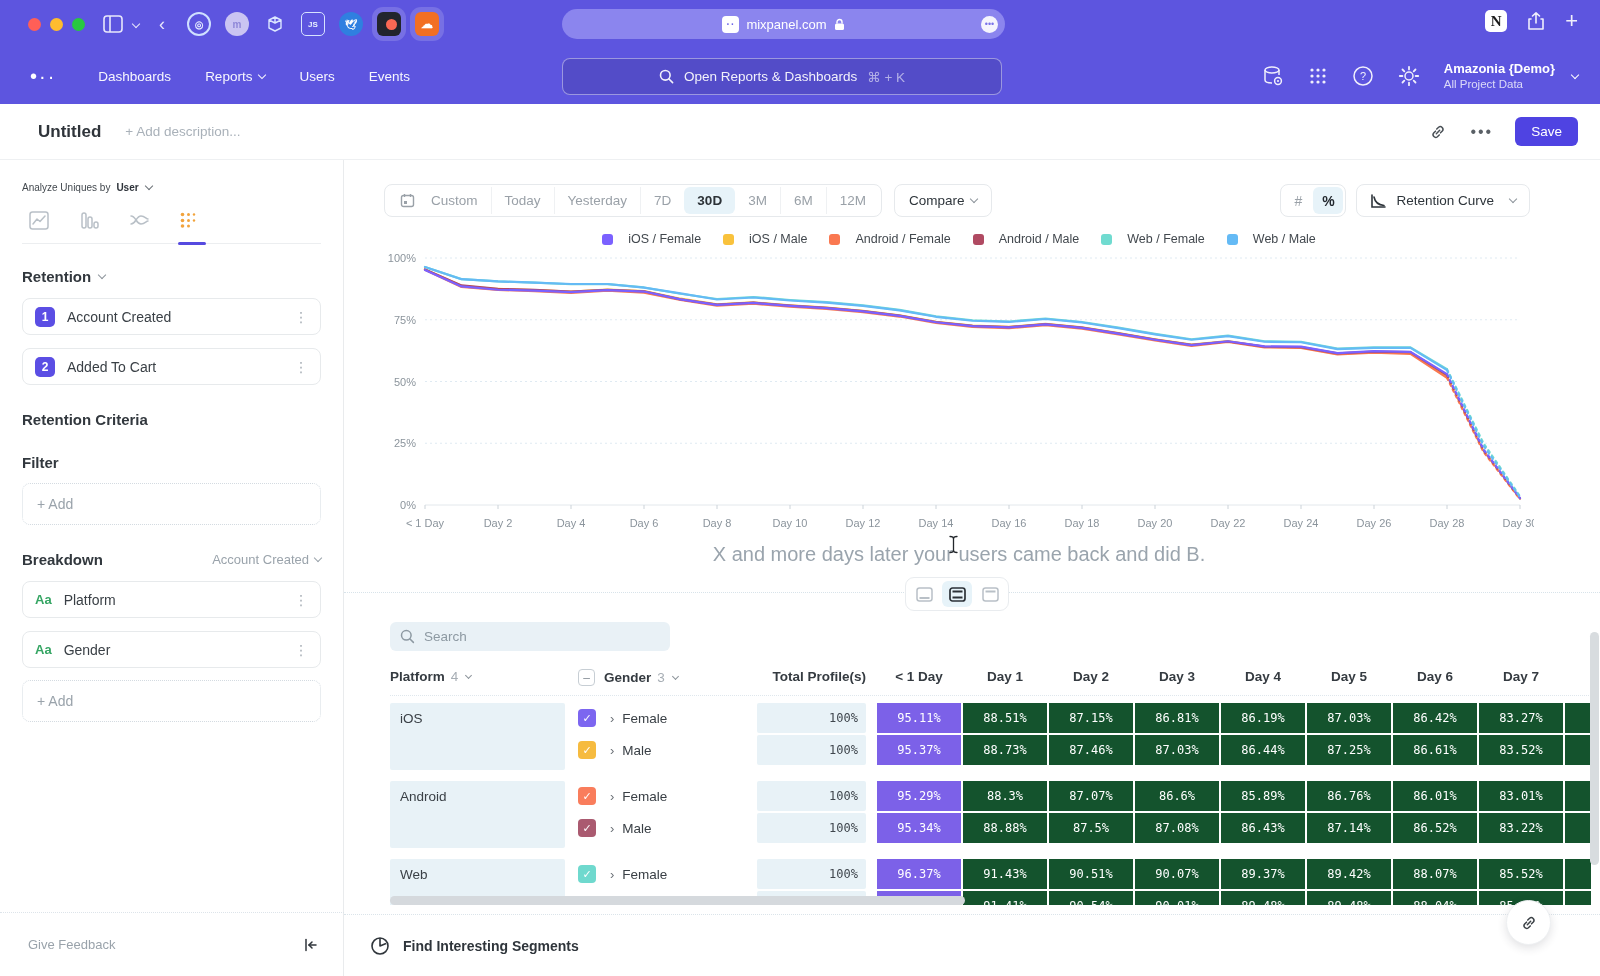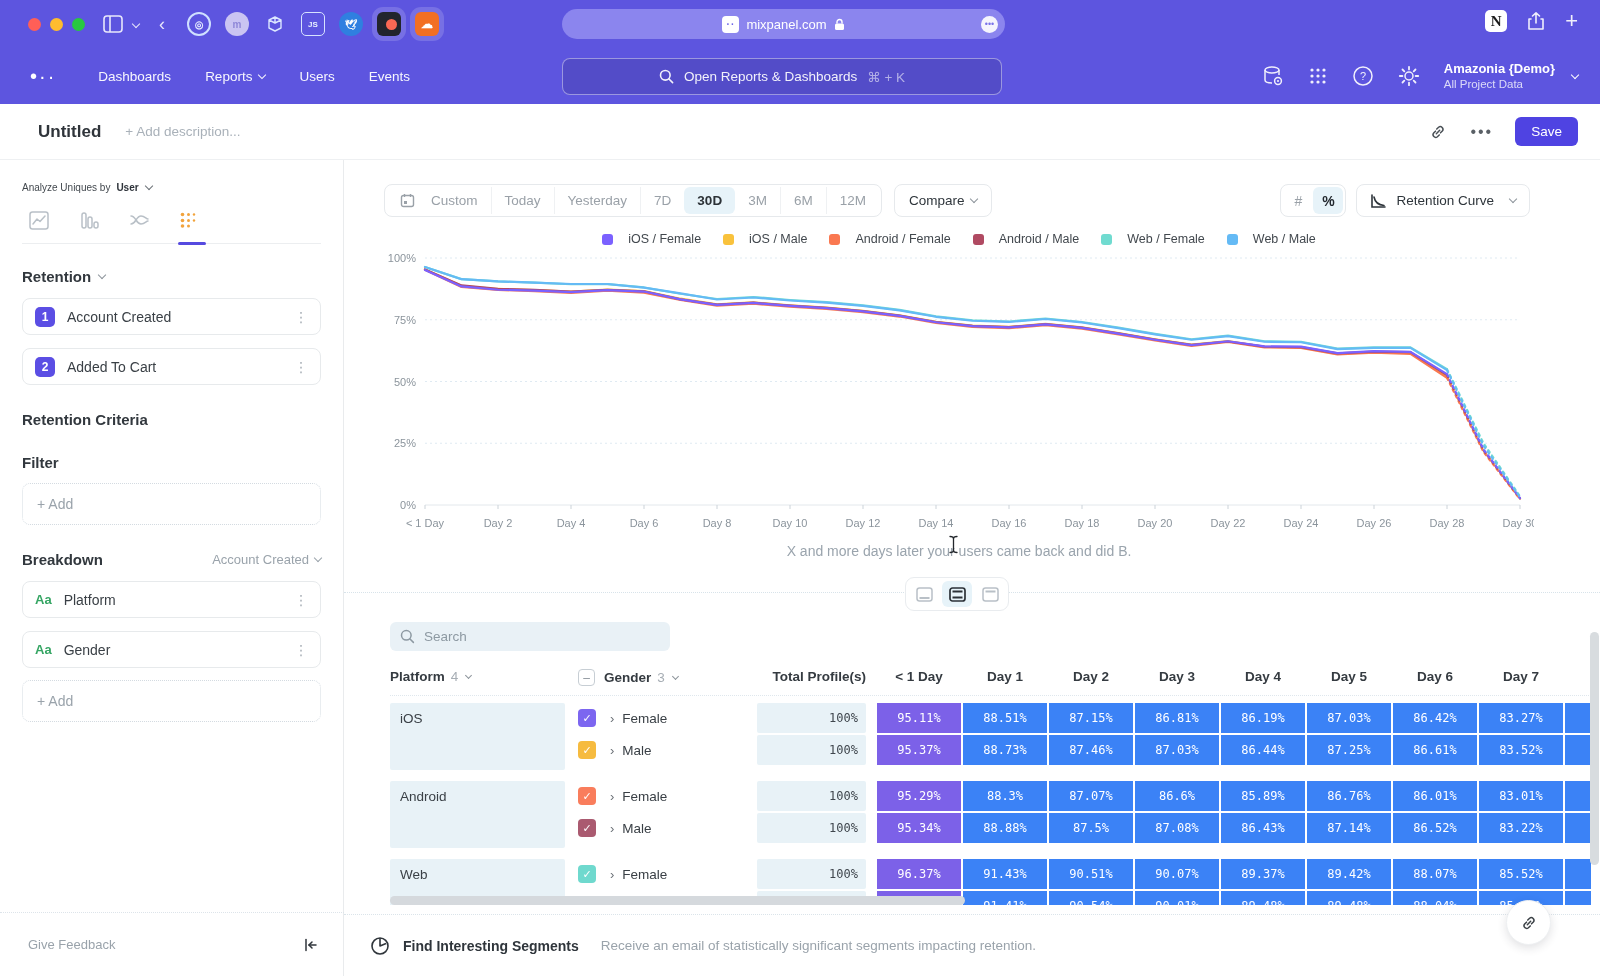--- a/index.html
+++ b/index.html
@@ -102,21 +102,21 @@
   .numtoggle .nt.active { background:#e7f3f9; border-radius:6px; color:#23282e; font-weight:bold; }
   .view-btn { border:1px solid #e6e9ec; border-radius:8px; height:33px; padding:0 13px; display:flex;
     align-items:center; gap:9px; font-size:13.5px; color:#2e353b; }
   .view-btn .chev { color:#8d949b; }
 
   .legend { position:absolute; left:40px; top:72px; width:1150px; display:flex; justify-content:center; gap:22px; }
   .legend-item { display:flex; align-items:center; gap:15px; font-size:12.5px; color:#42484e; }
   .legend-swatch { width:11px; height:11px; border-radius:3px; display:inline-block; }
 
   .chart-wrap { position:absolute; left:40px; top:88px; width:1150px; height:300px; }
-  .caption { position:absolute; left:40px; top:383px; width:1150px; text-align:center; font-size:14px; color:#9aa4ad; }
+  .caption { position:absolute; left:40px; top:383px; width:1150px; text-align:center; font-size:20px; color:#9aa4ad; }
   .cursor-ibeam { position:absolute; left:604px; top:375px; color:#23272c; }
 
   .view-toggle { position:absolute; left:561px; top:417px; display:flex; gap:3px; border:1px solid #e9ecef;
     border-radius:9px; background:#fff; padding:3px; z-index:3; }
   .vt-btn { width:30px; height:26px; border-radius:6px; display:flex; align-items:center; justify-content:center; color:#b9c0c7; }
   .vt-btn.active { background:#e7f3f9; color:#2b3137; }
   .mid-divider { position:absolute; left:0; right:0; top:432px; border-top:1px dotted #d8e3ea; }
 
   .search-box { position:absolute; left:46px; top:462px; width:280px; height:29px; background:#e9f1f6;
     border-radius:6px; display:flex; align-items:center; gap:9px; padding:0 10px; color:#8d99a2; font-size:13.5px; }
@@ -136,21 +136,21 @@
     font-size:13.5px; color:#3a4046; padding:8px 0 0 10px; }
   .trow { display:flex; height:30px; margin-bottom:2px; align-items:stretch; }
   .gender-cell { width:176px; margin-right:3px; display:flex; align-items:center; gap:8px; }
   .cb { width:18px; height:18px; border-radius:4px; color:#fff; font-size:11px; display:flex;
     align-items:center; justify-content:center; }
   .mini-chev { color:#6b7177; font-size:13px; margin-left:6px; }
   .g-label { font-size:13.5px; color:#3a4046; }
   .total-cell { width:109px; margin-right:11px; background:#e8f2f7; border-radius:2px; display:flex;
     align-items:center; justify-content:flex-end; padding-right:8px;
     font-family:"DejaVu Sans Mono", monospace; font-size:12px; color:#3f464d; }
-  .val-cell { width:84px; margin-right:2px; background:#3b82f6; display:flex; align-items:center;
+  .val-cell { width:84px; margin-right:2px; background:#14532d; display:flex; align-items:center;
     justify-content:center; font-family:"DejaVu Sans Mono", monospace; font-size:12px; color:#fff; }
   .val-cell.first { background:#7c61e8; }
   .val-cell.sliver { width:26px; margin-right:0; }
 
   .hscroll { position:absolute; left:46px; top:736px; width:575px; height:9px; background:#d5d9dd; border-radius:5px; }
   .vscroll { position:absolute; left:1246px; top:472px; width:9px; height:233px; background:#d8dcdf; border-radius:5px; }
 
   
   .bottom-bar { position:absolute; left:344px; top:914px; width:1256px; height:62px; background:#fff;
     border-top:1px dotted #dbe4ea; display:flex; align-items:center; }
@@ -718,21 +718,20 @@
   </div>
 
   <div class="bottom-bar">
     <span class="bb-icon">
       <svg class="ic" width="20" height="20" viewBox="0 0 20 20">
           <circle cx="10" cy="10" r="8" fill="none" stroke="currentColor" stroke-width="1.6"></circle>
           <path d="M10 2v8l6-2.5" fill="none" stroke="currentColor" stroke-width="1.6" stroke-linejoin="round"></path>
         </svg>
     </span>
     <span class="bb-title">Find Interesting Segments</span>
-    <span class="bb-desc">Receive an email of statistically significant segments impacting retention.</span>
   </div>
   <div class="float-btn">
     <svg class="ic" width="20" height="20" viewBox="0 0 24 24">
         <path d="M10 14l4-4" stroke="currentColor" stroke-width="1.8" fill="none" stroke-linecap="round"></path>
         <path d="M9 11l-2.2 2.2a3.2 3.2 0 0 0 4.5 4.5L13.5 15.5" stroke="currentColor" stroke-width="1.8" fill="none" stroke-linecap="round"></path>
         <path d="M15 13l2.2-2.2a3.2 3.2 0 0 0-4.5-4.5L10.5 8.5" stroke="currentColor" stroke-width="1.8" fill="none" stroke-linecap="round"></path>
       </svg>
   </div>
 </div>
 

